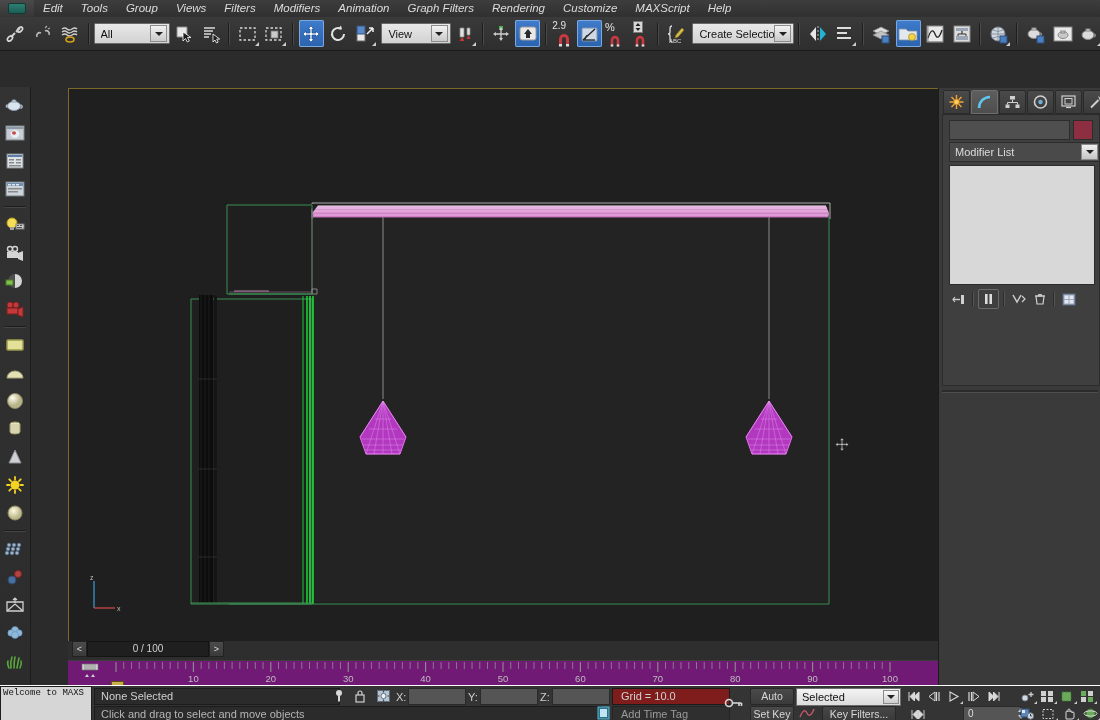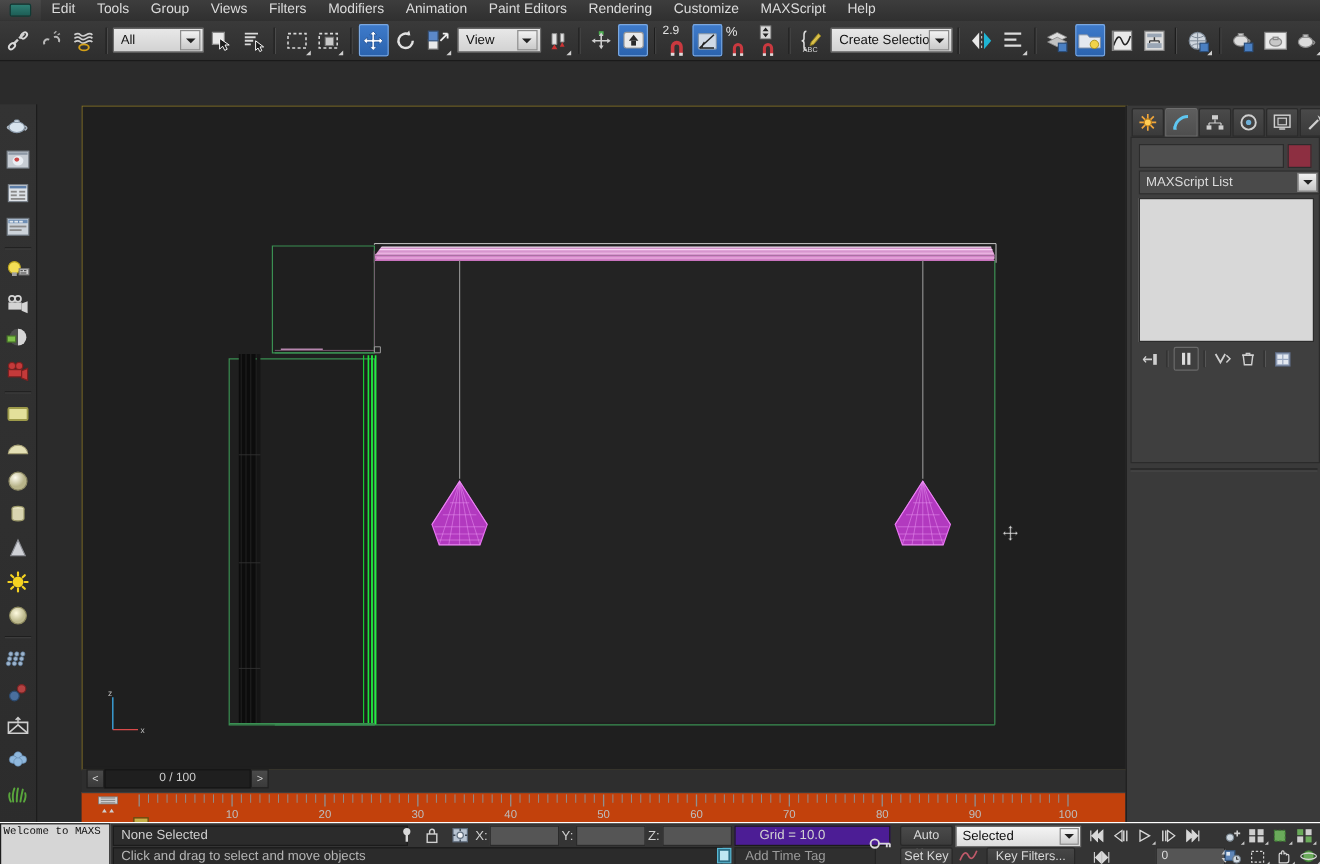--- a/index.html
+++ b/index.html
@@ -16,21 +16,21 @@
   .menubar{
     position:absolute;left:0;top:0;width:1100px;height:17px;
     background:linear-gradient(#3d3d3d,#303030);
     border-bottom:1px solid #1d1d1d;
     display:flex;align-items:center;
   }
   .maxlogo{width:34px;height:17px;background:linear-gradient(#4a4a4a,#363636);
     display:flex;align-items:center;justify-content:center;}
   .maxlogo i{display:block;width:16px;height:9px;border-radius:2px;
     background:linear-gradient(#2e7f74,#1d5d55);border:1px solid #0f3b35;}
-  .menubar .mi{padding:0 9px;line-height:17px;font-size:11.5px;color:#dcdcdc;white-space:nowrap;}
+  .menubar .mi{padding:0 9px;line-height:17px;font-size:11.5px;color:#dcdcdc;white-space:nowrap;font-style:italic;}
 
   
   .toolbar{
     position:absolute;left:0;top:17px;width:1100px;height:33px;
     background:linear-gradient(#3a3a3a,#2e2e2e);
     border-bottom:1px solid #1a1a1a;
     display:flex;align-items:center;padding-left:3px;
   }
   .tbtn{width:26px;height:27px;margin:0 1px;border-radius:2px;
     display:flex;align-items:center;justify-content:center;position:relative;}
@@ -88,21 +88,21 @@
   .cursor{position:absolute;left:765px;top:348px;width:16px;height:16px;}
 
   
   .timewrap{position:absolute;left:68px;top:641px;width:870px;height:44px;background:#2e2e2e;}
   .frombox{position:absolute;left:4px;top:1px;height:14px;display:flex;align-items:center;}
   .frombox .ar{width:13px;height:14px;background:linear-gradient(#4b4b4b,#3a3a3a);
     border:1px solid #222;display:flex;align-items:center;justify-content:center;
     font-size:9px;color:#ddd;}
   .frombox .fld{width:120px;height:14px;background:#1f1f1f;border:1px solid #141414;
     color:#cfcfcf;font-size:10px;text-align:center;line-height:14px;}
-  .ruler{position:absolute;left:0;top:19px;width:870px;height:25px;background:#c2410c;
+  .ruler{position:absolute;left:0;top:19px;width:870px;height:25px;background:#701a75;
     border-top:1px solid #3d3d3d;}
   .slider{position:absolute;top:20px;width:11px;height:22px;
     background:linear-gradient(#c9b44a,#8d7a22);border:1px solid #5f5213;}
   .slider span{position:absolute;left:2px;top:3px;font-size:8px;color:#2c2614;}
   .keyicon{position:absolute;left:-24px;top:22px;width:20px;height:18px;}
 
   
   .cmdpanel{position:absolute;left:938px;top:88px;width:162px;height:605px;
     background:#3a3a3a;border-left:1px solid #1c1c1c;}
   .cmdtabs{position:absolute;left:4px;top:2px;display:flex;gap:1px;}
@@ -146,22 +146,22 @@
     font-size:11px;line-height:15px;padding-left:6px;}
   .prompt{position:absolute;left:94px;top:20px;width:500px;height:14px;
     color:#b5b5b5;font-size:11px;line-height:14px;padding-left:6px;
     background:#2b2b2b;border:1px solid #1b1b1b;}
   .stsicon{position:absolute;width:18px;height:15px;top:2px;
     display:flex;align-items:center;justify-content:center;}
   .coordrow{position:absolute;top:2px;display:flex;align-items:center;gap:2px;}
   .coordlbl{font-size:11px;color:#cfcfcf;}
   .coordfld{width:56px;height:15px;background:#555;border:1px solid #2a2a2a;}
   .gridbox{position:absolute;left:612px;top:2px;width:108px;height:15px;
-    background:#4c1d95;border:1px solid #1b1b1b;color:#d2d2d2;
-    font-size:11px;line-height:15px;padding-left:20px;}
+    background:#7f1d1d;border:1px solid #1b1b1b;color:#d2d2d2;
+    font-size:11px;line-height:15px;padding-left:8px;}
   .addtag{position:absolute;left:612px;top:20px;width:108px;height:14px;
     color:#9b9b9b;font-size:11px;line-height:14px;padding-left:8px;
     background:#2f2f2f;border:1px solid #242424;}
   .keybtn{position:absolute;left:750px;width:42px;height:15px;
     background:linear-gradient(#4a4a4a,#3b3b3b);border:1px solid #282828;
     color:#d8d8d8;font-size:10.5px;text-align:center;line-height:15px;border-radius:2px;}
   .selcombo{position:absolute;left:796px;top:2px;width:98px;height:16px;
     background:linear-gradient(#f4f4f4,#dcdcdc);border:1px solid #6d6d6d;
     color:#111;font-size:11px;line-height:16px;padding-left:5px;}
   .selcombo .arw{position:absolute;right:1px;top:1px;width:14px;height:12px;
@@ -196,21 +196,21 @@
     <div class="maxlogo">
         <i></i>
       </div>
     <div class="mi">Edit</div>
     <div class="mi">Tools</div>
     <div class="mi">Group</div>
     <div class="mi">Views</div>
     <div class="mi">Filters</div>
     <div class="mi">Modifiers</div>
     <div class="mi">Animation</div>
-    <div class="mi">Paint Editors</div>
+    <div class="mi">Graph Filters</div>
     <div class="mi">Rendering</div>
     <div class="mi">Customize</div>
     <div class="mi">MAXScript</div>
     <div class="mi">Help</div>
   </div>
 
   <div class="toolbar">
 
     <div class="tbtn">
       <svg width="20" height="20" viewBox="0 0 20 20">
@@ -948,21 +948,21 @@
         </svg>
       </div>
     </div>
 
     <div class="cmdbody">
       <div class="namerow">
         <div class="namefld"></div>
         <div class="colorsw"></div>
       </div>
       <div class="modlist">
-        <span>MAXScript List</span>
+        <span>Modifier List</span>
         <div class="arw">
             <b></b>
           </div>
       </div>
       <div class="stack"></div>
       <div class="stackbtns">
         <div class="sbtn">
           <svg width="15" height="13" viewBox="0 0 15 13">
             <path d="M2 6.5 h7" stroke="#cfcfcf" stroke-width="1.4"></path>
             <path d="M4 4 l-2 2.5 l2 2.5" fill="none" stroke="#cfcfcf" stroke-width="1.2"></path>

